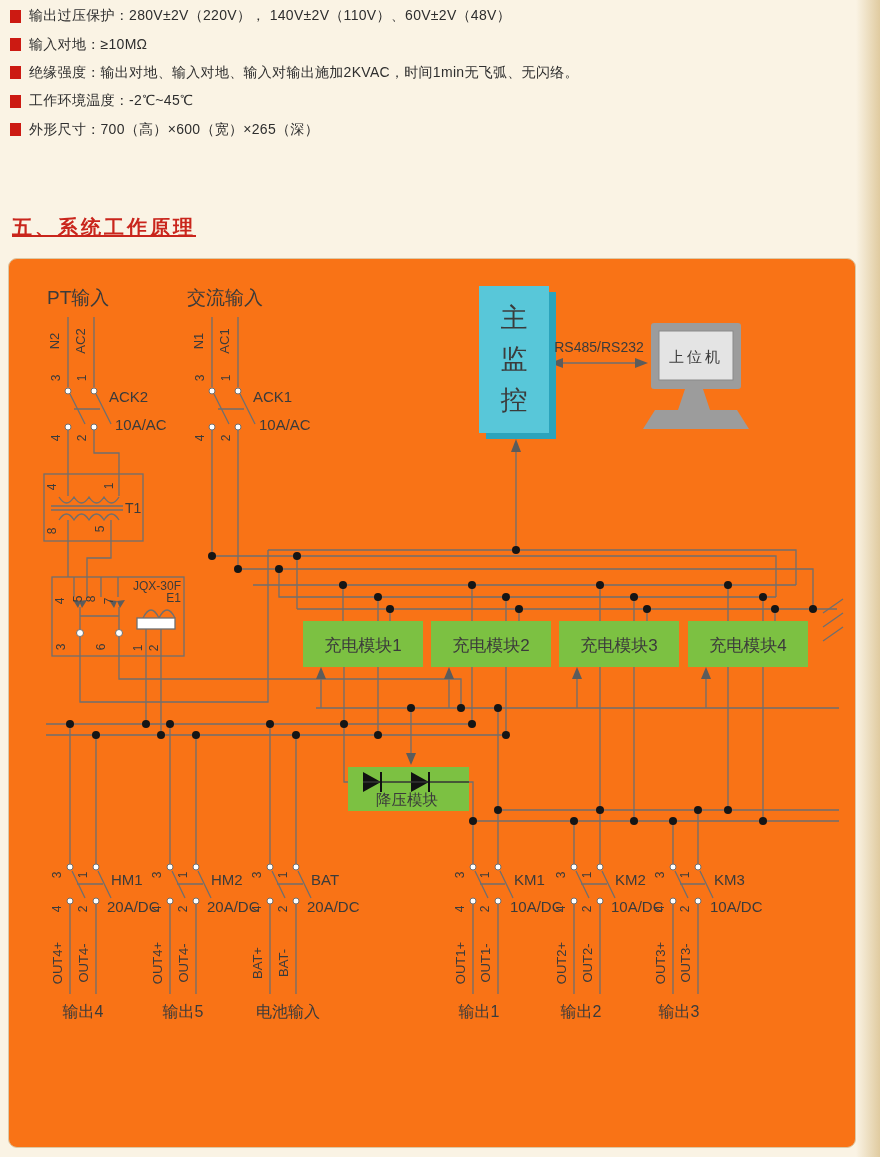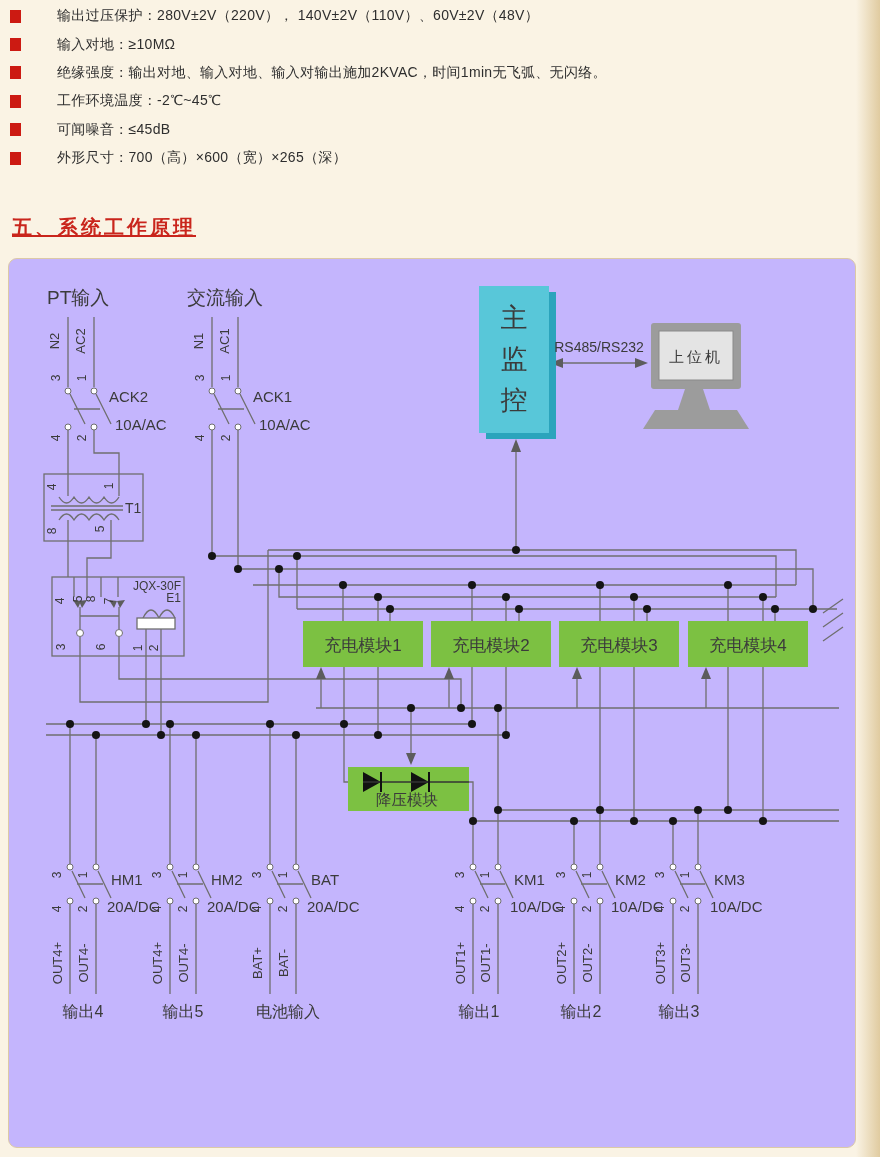--- a/index.html
+++ b/index.html
@@ -1,25 +1,25 @@
 <!DOCTYPE html>
 <html><head>
 <meta charset="utf-8">
 <style>
   html,body{margin:0;padding:0;}
   body{width:880px;height:1157px;position:relative;background:#faf3e4;
        font-family:"Liberation Sans",sans-serif;overflow:hidden;}
   .page-edge-right{position:absolute;top:0;right:0;width:24px;height:100%;
        background:linear-gradient(to right, rgba(226,207,166,0), #e0cba0);pointer-events:none;}
   .specs{position:absolute;left:10px;top:2px;width:840px;}
-  .spec-row{display:flex;align-items:center;height:28.4px;font-size:14px;color:#2e2e2e;letter-spacing:.3px;gap:28px;}
+  .spec-row{display:flex;align-items:center;height:28.4px;font-size:14px;color:#2e2e2e;letter-spacing:.3px;}
   .sq{width:11px;height:13px;background:#cc1a12;margin-right:8px;flex:0 0 auto;}
   .heading{position:absolute;left:12px;top:214px;font-size:20px;font-weight:bold;
        color:#c9251c;letter-spacing:3px;text-decoration:underline;}
-  .panel{position:absolute;left:8px;top:258px;width:846px;height:888px;background:#c4b5fd;
+  .panel{position:absolute;left:8px;top:258px;width:846px;height:888px;background:#f97316;
        border:1.5px solid #dcc9a6;border-radius:9px;}
   .diagram-svg{position:absolute;left:0;top:0;}
   .desc{position:absolute;left:30px;top:788px;width:792px;font-size:14.5px;line-height:1.62;
        color:#3c3c3c;letter-spacing:.4px;text-align:justify;}
   svg text{font-family:"Liberation Sans",sans-serif;fill:#3b3b3b;}
 </style>
 </head>
 <body>
 
 <div class="specs">
@@ -31,24 +31,20 @@
       <span class="sq"></span>
       <span>输入对地：≥10MΩ</span>
     </div>
   <div class="spec-row">
       <span class="sq"></span>
       <span>绝缘强度：输出对地、输入对地、输入对输出施加2KVAC，时间1min无飞弧、无闪络。</span>
     </div>
   <div class="spec-row">
       <span class="sq"></span>
       <span>工作环境温度：-2℃~45℃</span>
-    </div>
-  <div class="spec-row">
-      <span class="sq"></span>
-      <span>可闻噪音：≤45dB</span>
     </div>
   <div class="spec-row">
       <span class="sq"></span>
       <span>外形尺寸：700（高）×600（宽）×265（深）</span>
     </div>
 </div>
 
 <div class="heading">五、系统工作原理</div>
 
 <div class="panel">

